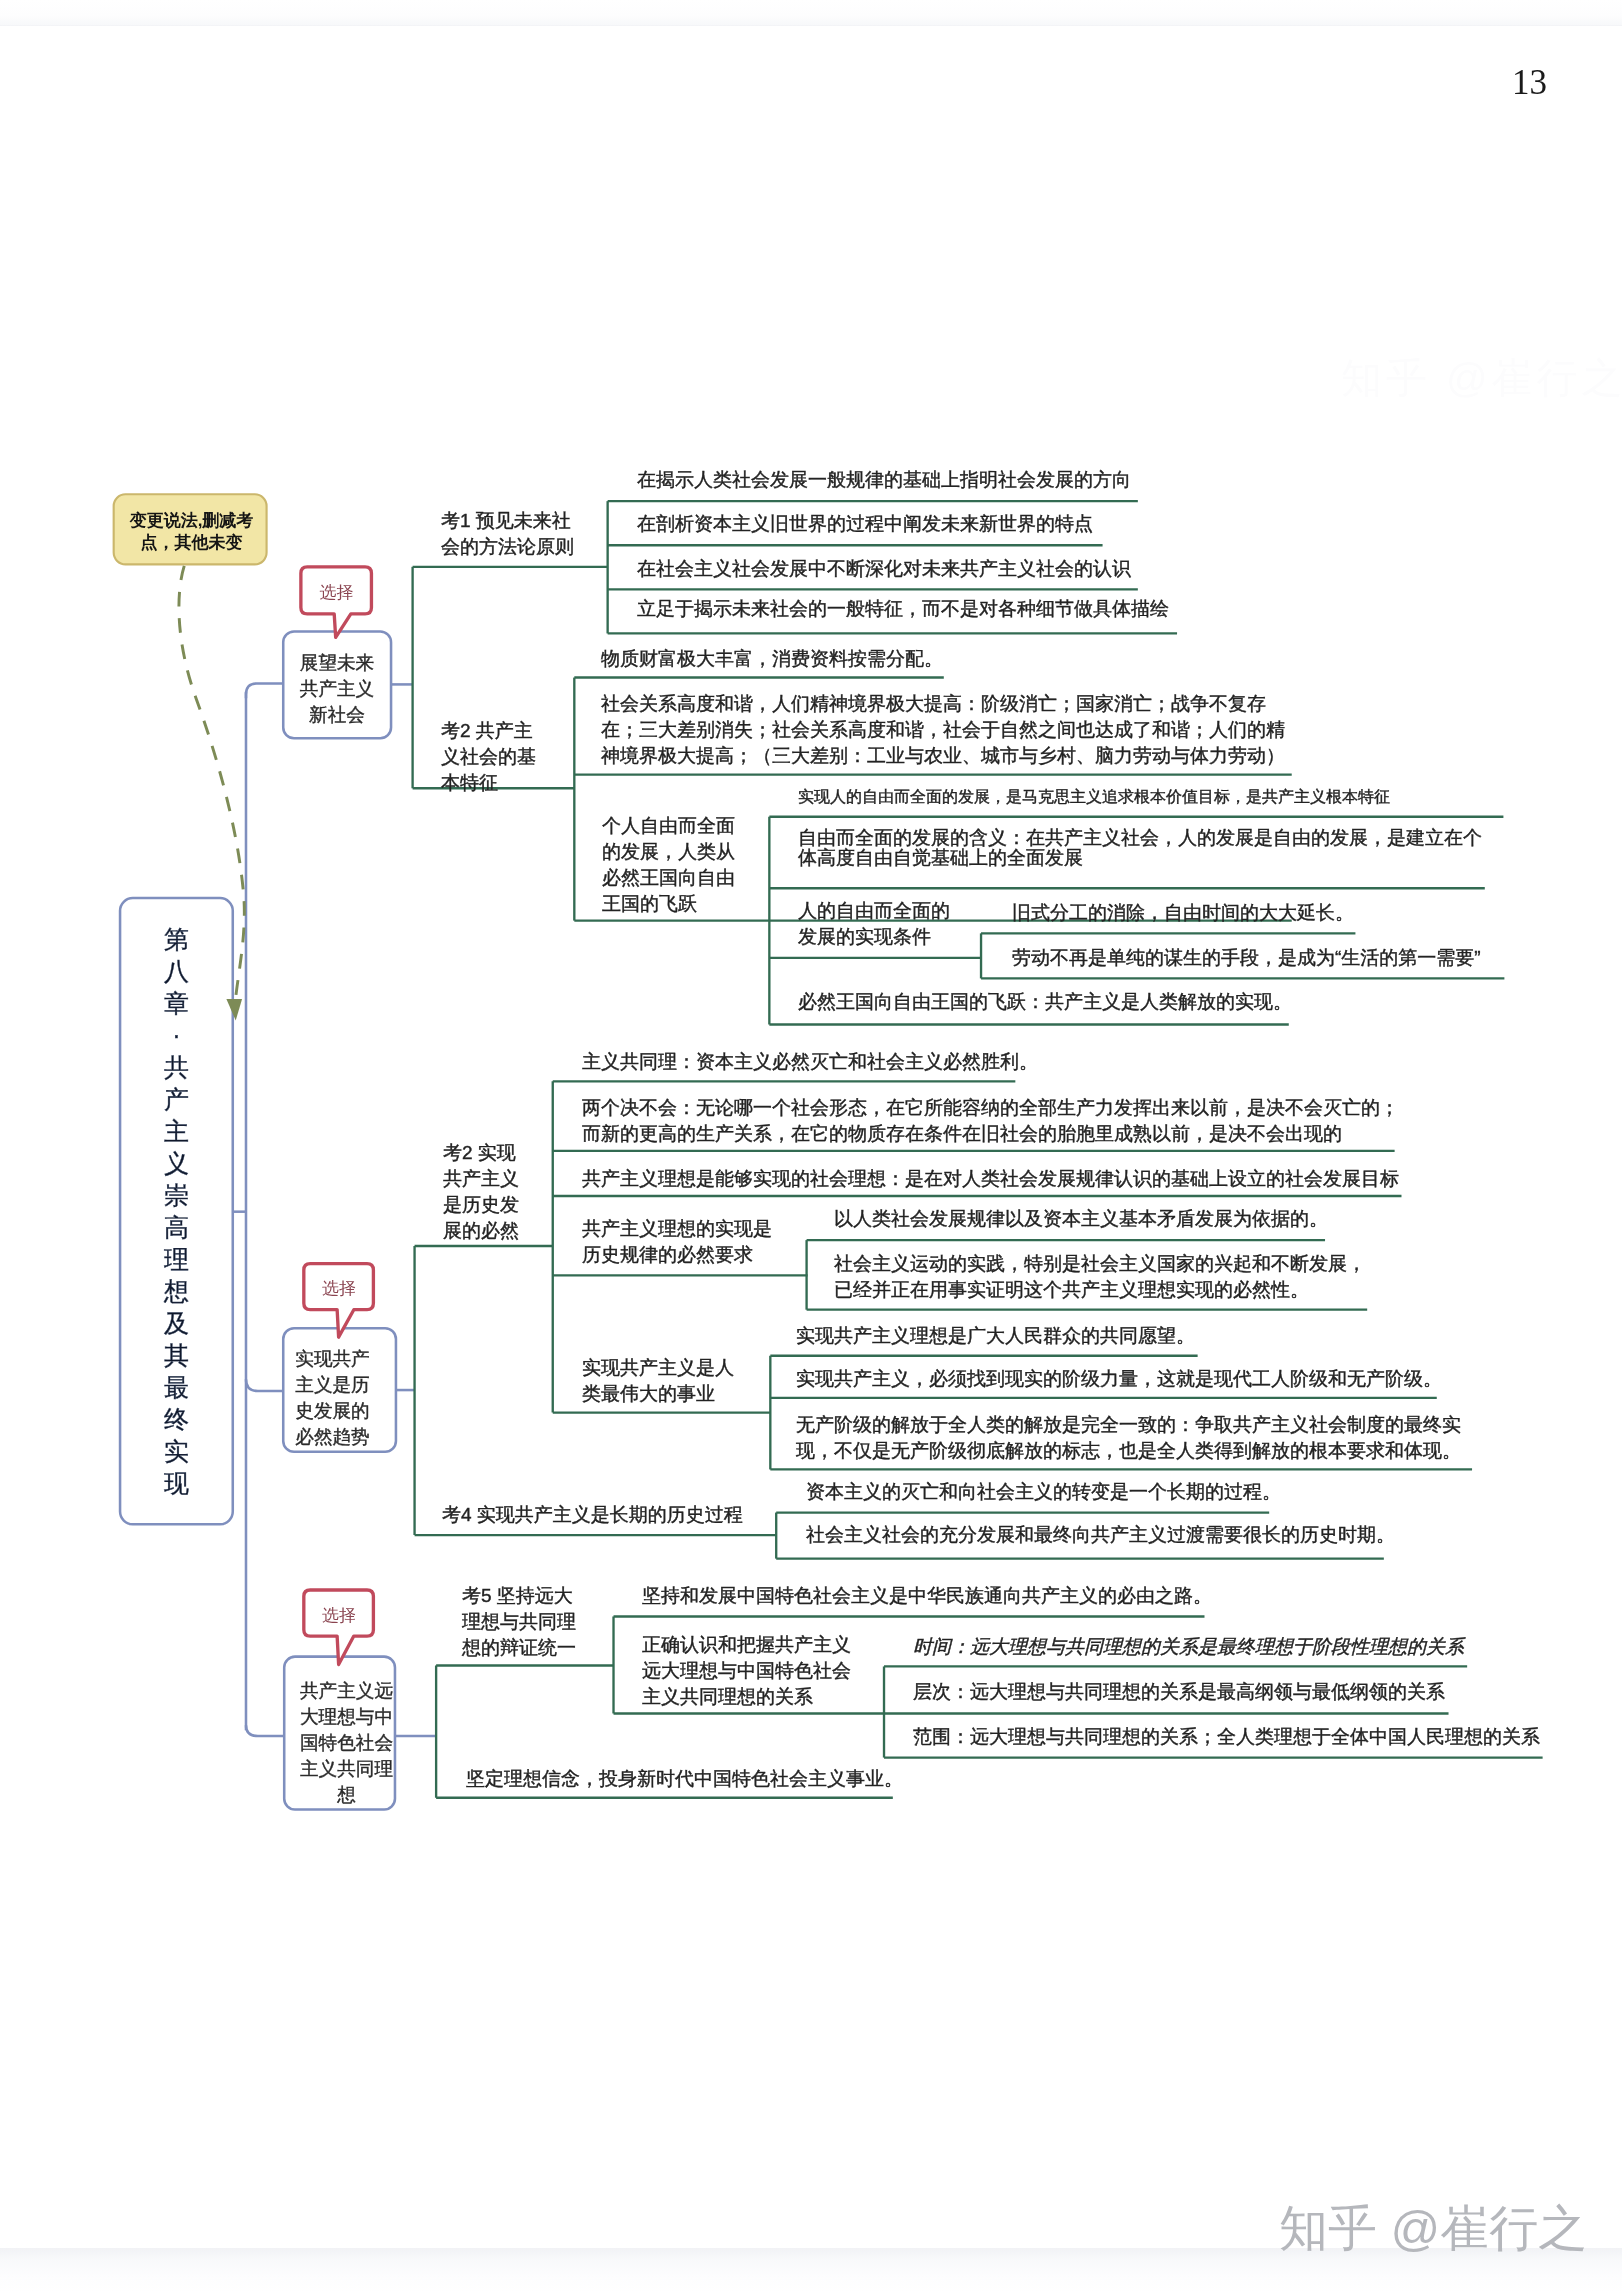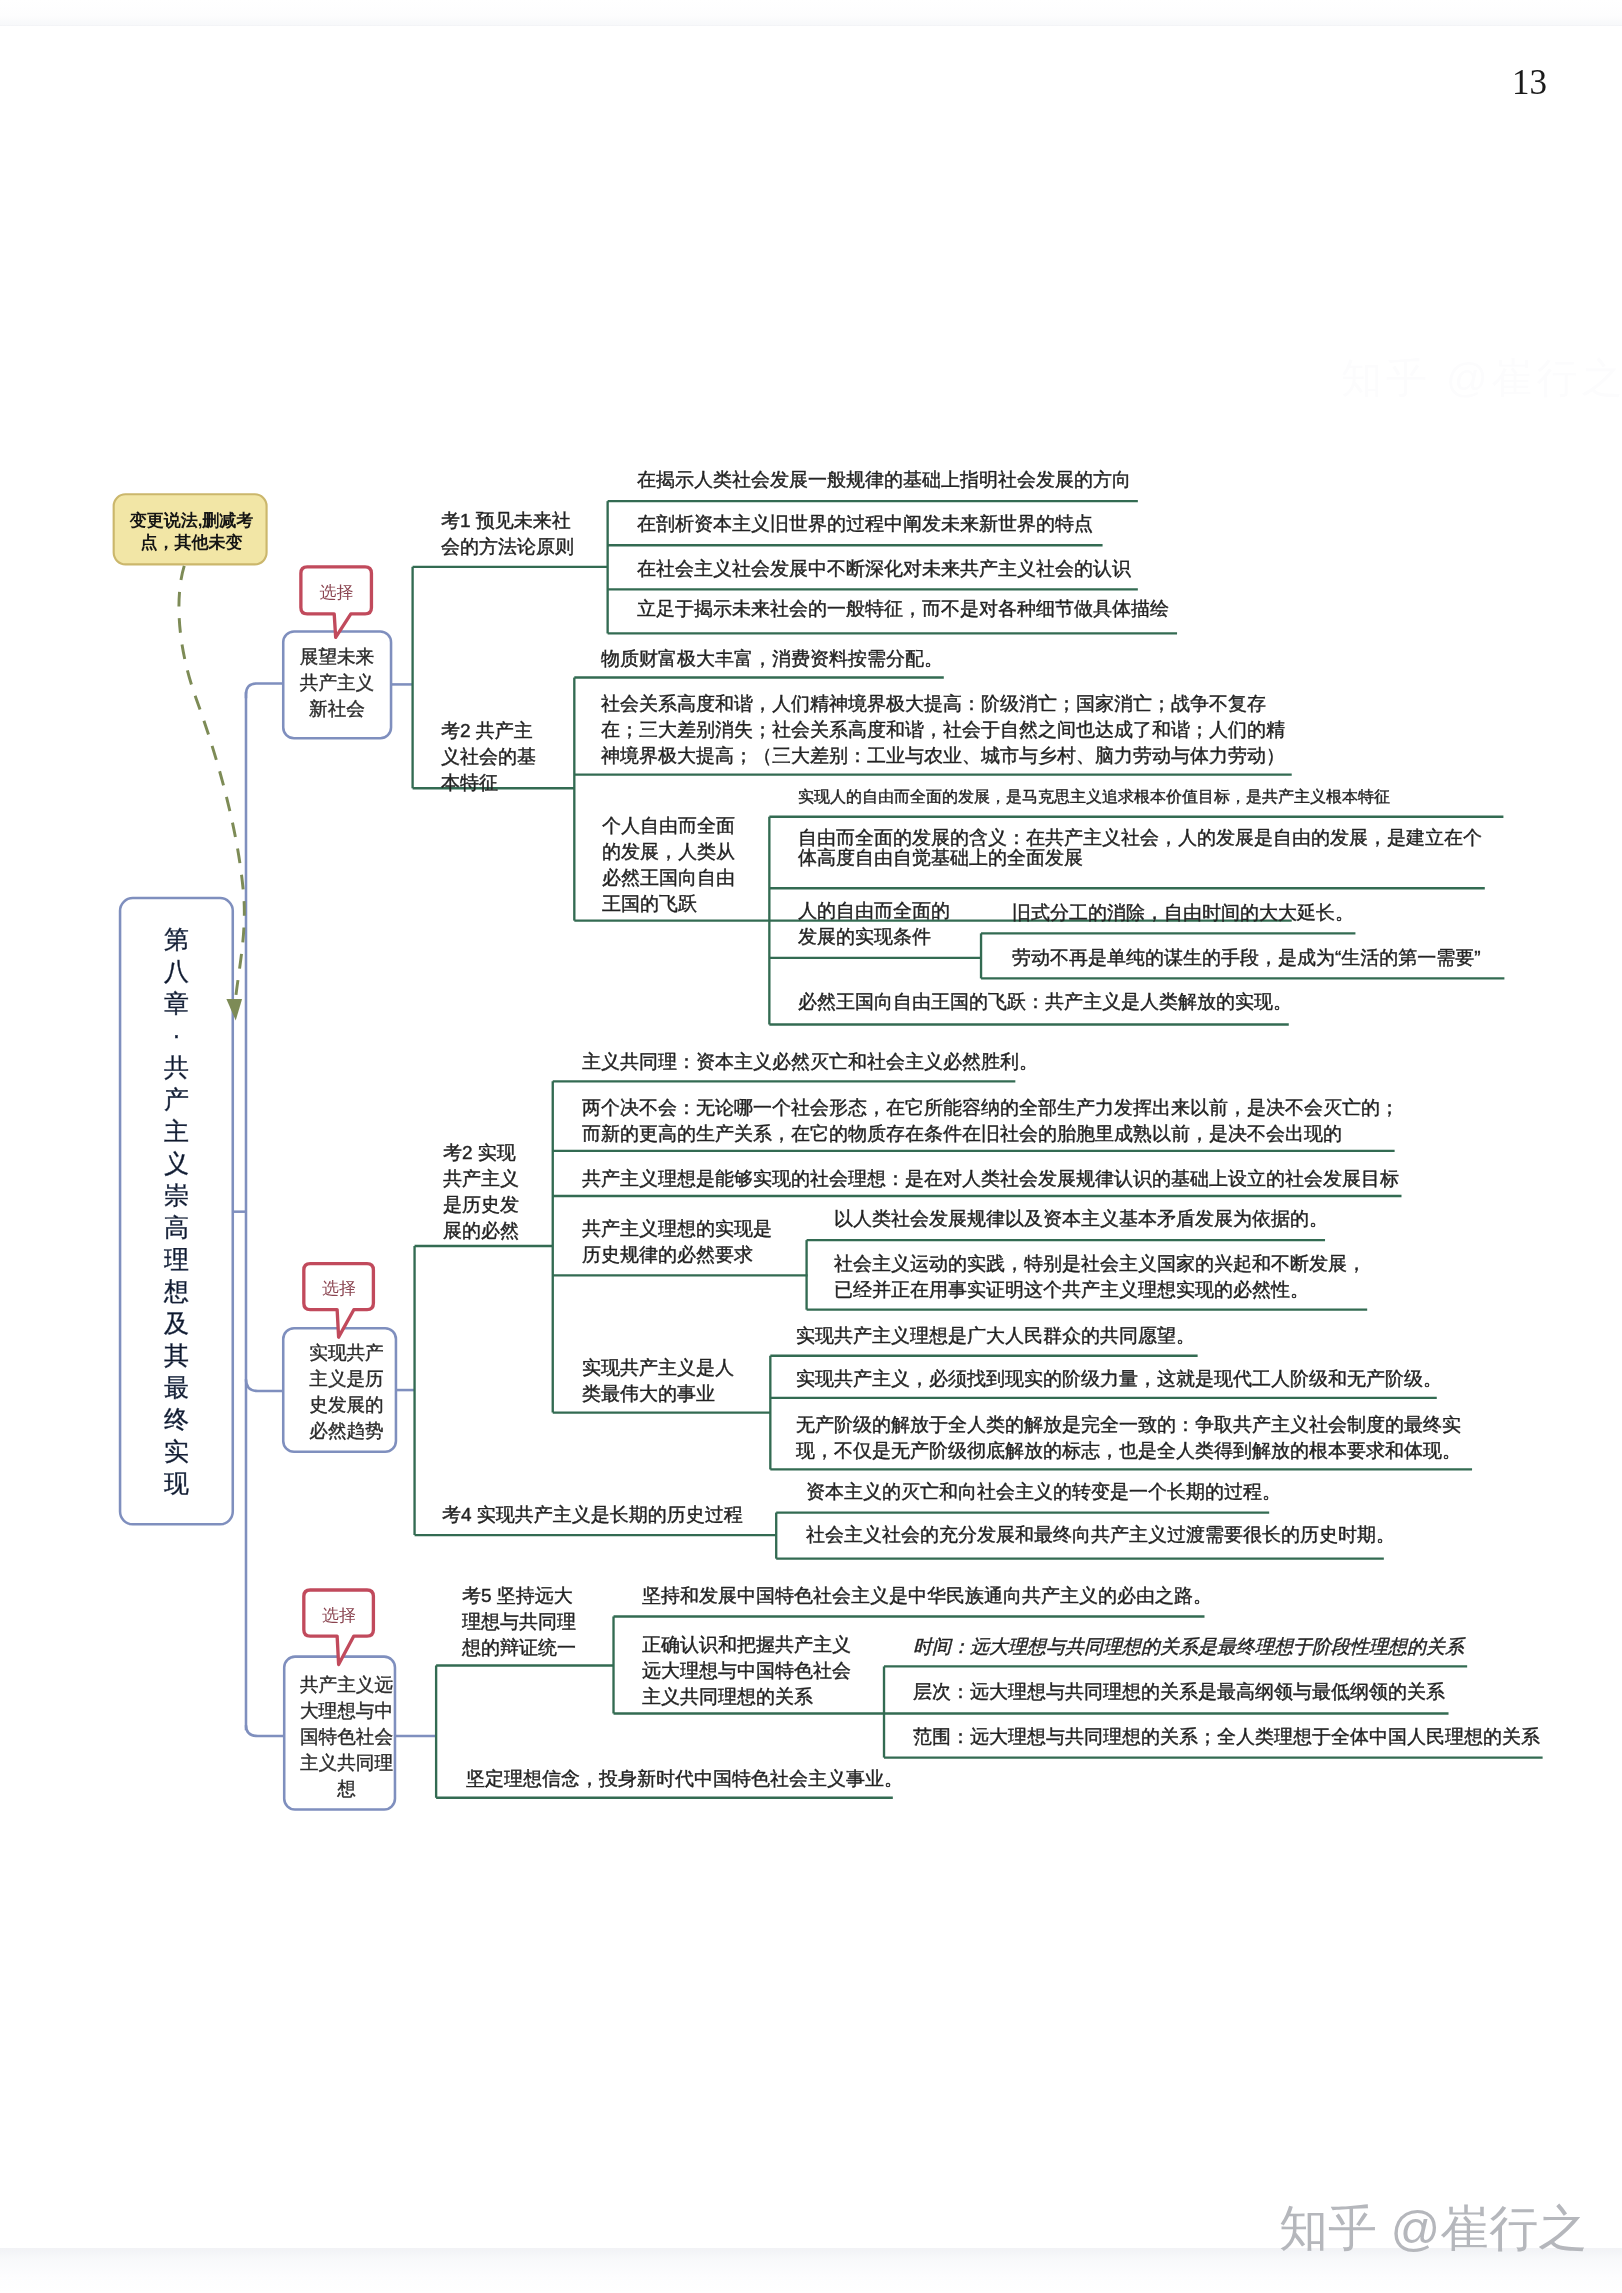--- a/index.html
+++ b/index.html
@@ -20,21 +20,21 @@
     line-height:26px;letter-spacing:0px;
     -webkit-text-stroke:0.4px #232323;}
 .pagenum{position:absolute;font-family:"Liberation Serif",serif;
          font-size:35px;color:#1a1a1a;letter-spacing:0px;}
 .note{position:absolute;box-sizing:border-box;text-align:center;font-weight:bold;
       font-size:17px;line-height:22px;color:#141414;
       white-space:pre;letter-spacing:0px;}
 .callout{position:absolute;box-sizing:border-box;text-align:center;
          font-size:17px;color:#8a4450;}
 .bbox{position:absolute;box-sizing:border-box;text-align:center;color:#2b2b2b;
-      font-size:18.6px;line-height:26px;white-space:pre;letter-spacing:0px;
+      font-size:18.6px;line-height:26px;white-space:pre;letter-spacing:0px;margin-top:6px;
       -webkit-text-stroke:0.4px #2b2b2b;}
 .roottext{position:absolute;font-size:25px;color:#0f172a;width:29px;
           line-height:32px;text-align:center;word-break:break-all;
           -webkit-text-stroke:0.4px #31415c;}
 .wm{position:absolute;color:#b5b7bc;font-size:49px;letter-spacing:0px;
     white-space:pre;font-weight:400;}
 .wmfaint{position:absolute;color:#fcfcfd;font-size:41px;letter-spacing:3.9px;
     white-space:pre;}
 </style>
 </head>
@@ -173,21 +173,21 @@
 <div class="tx" style="left:913px;top:1634px;font-size:19px;line-height:26px;font-style:italic;">时间：远大理想与共同理想的关系是最终理想于阶段性理想的关系</div>
 <div class="tx" style="left:913px;top:1679px;font-size:19px;line-height:26px;">层次：远大理想与共同理想的关系是最高纲领与最低纲领的关系</div>
 <div class="tx" style="left:913px;top:1724px;font-size:19px;line-height:26px;">范围：远大理想与共同理想的关系；全人类理想于全体中国人民理想的关系</div>
 <div class="tx" style="left:466px;top:1766px;font-size:19px;line-height:26px;">坚定理想信念，投身新时代中国特色社会主义事业。</div>
 
 <div class="roottext" style="left:162px;top:923px;">第八章 · 共产主义崇高理想及其最终实现</div>
 
 <div class="bbox" style="left:283px;top:644px;width:108px;">展望未来
 共产主义
 新社会</div>
-<div class="bbox" style="left:290px;top:1340px;width:113px;">实现共产
+<div class="bbox" style="left:276px;top:1340px;width:113px;">实现共产
 主义是历
 史发展的
 必然趋势</div>
 <div class="bbox" style="left:284px;top:1672px;width:125px;">共产主义远
 大理想与中
 国特色社会
 主义共同理
 想</div>
 
 <div class="note" style="left:116px;top:510px;width:151px;">变更说法,删减考

